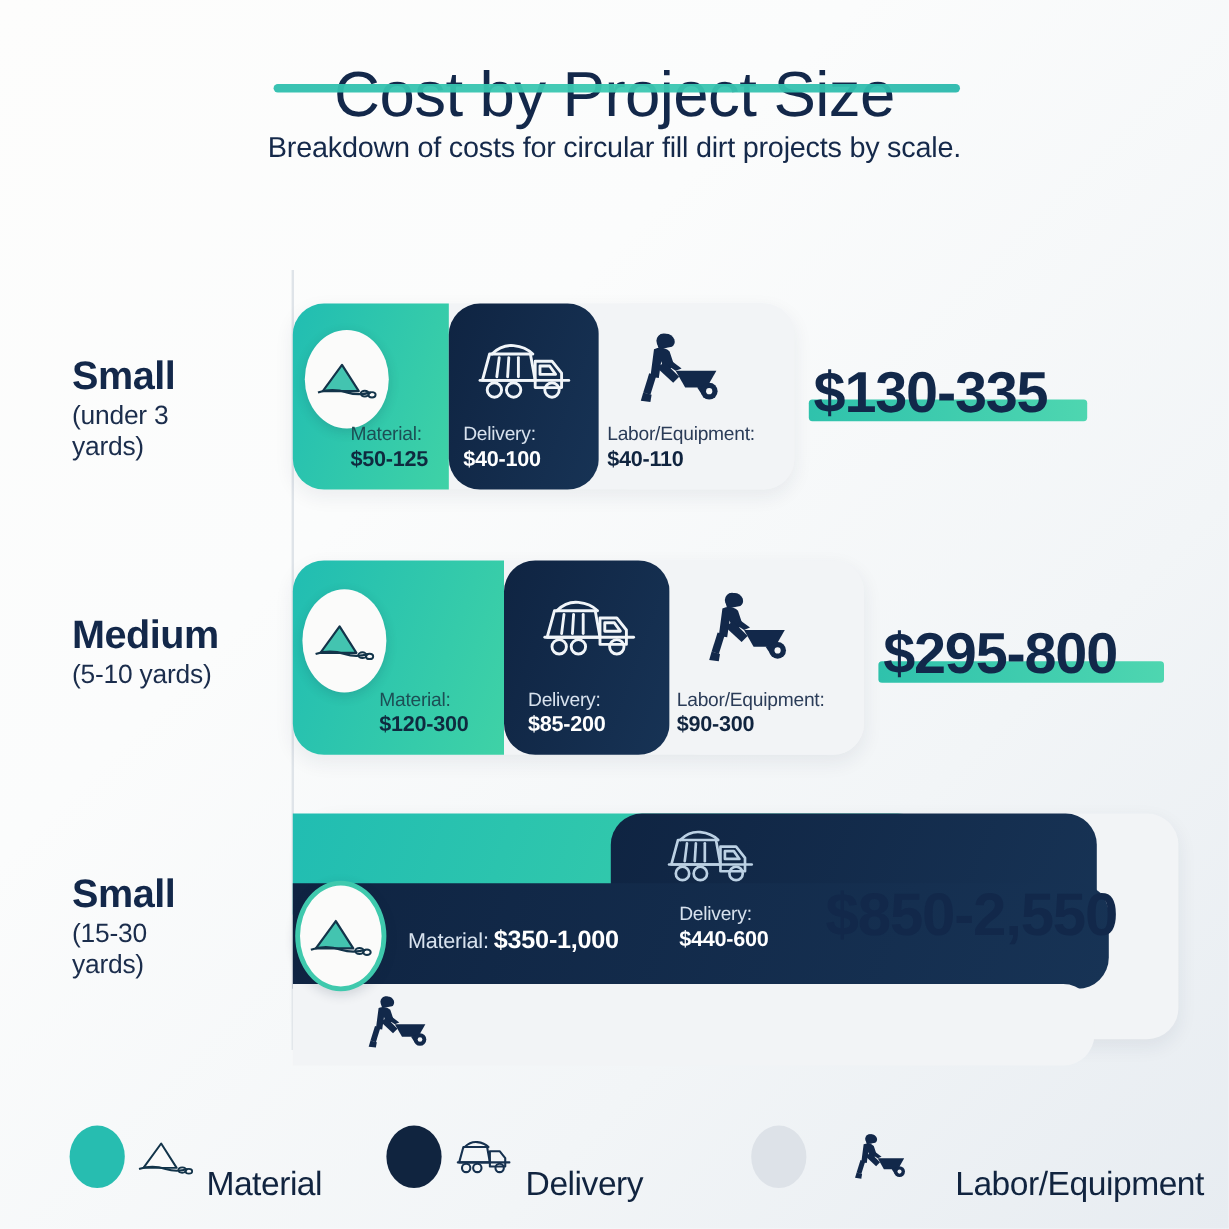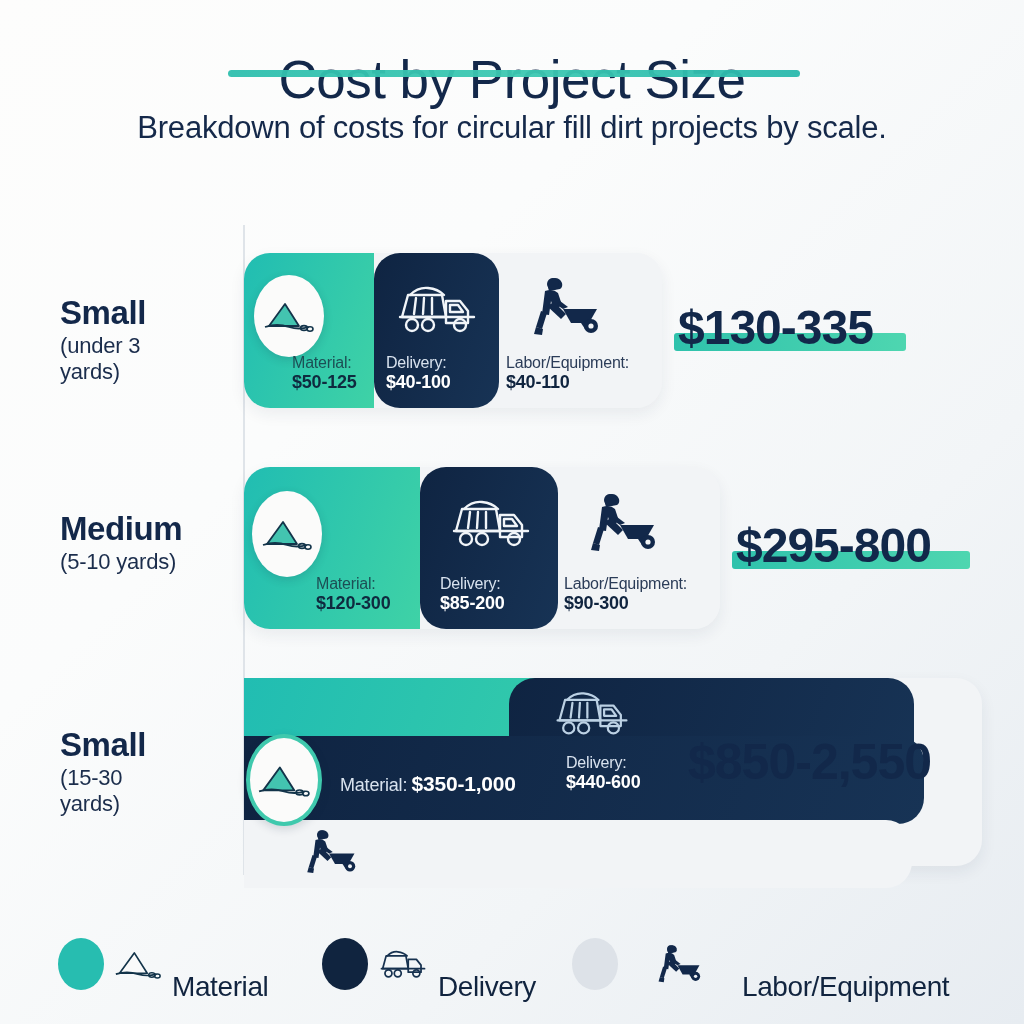--- a/index.html
+++ b/index.html
@@ -42,21 +42,21 @@
     border-radius: 6px;
     background: linear-gradient(90deg, #2fbfae 0%, #3dc9b2 50%, #2bb9ad 100%);
     opacity: .95;
   }
   .subtitle {
     position: absolute;
     top: 110px;
     left: 0;
     width: 1024px;
     text-align: center;
-    font-size: 31px;
+    font-size: 24px;
     color: #15294a;
     letter-spacing: -0.2px;
   }
 
   
   .plot {
     position: absolute;
     left: 0;
     top: 0;
     width: 1024px;
@@ -460,21 +460,21 @@
         <path d="M52 20 h14 l8 10 v12 h-22 z"></path>
         <path d="M6 36 h74"></path>
         <circle cx="18" cy="44" r="6"></circle>
         <circle cx="34" cy="44" r="6"></circle>
         <circle cx="66" cy="44" r="6"></circle>
       </g>
     </svg>
     <span class="legend-label">Delivery</span>
   </div>
 
-  <div class="legend-item" style="left:572px; top:20px;gap:36px;">
+  <div class="legend-item" style="left:626px; top:20px;gap:36px;">
     <div class="legend-dot" style="background:#dde2e8;"></div>
     <svg width="52" height="42" viewBox="0 0 80 64">
       <g fill="#12284a">
         <path d="M23 4 q9 -3 12 4 q1 4 -2 6 l-11 2 q-3 -8 1 -12z"></path>
         <circle cx="26" cy="9" r="6"></circle>
         <path d="M18 16 q8 -3 13 2 l4 12 -8 5 -3 -9 -2 14 -7 -1z"></path>
         <path d="M14 36 l6 2 -5 16 -6 -2z"></path>
         <path d="M9 52 l7 2 -1 6 -8 -1z"></path>
         <path d="M20 31 l7 -4 12 12 -5 5z"></path>
         <path d="M36 34 h34 l-8 14 h-18z"></path>

